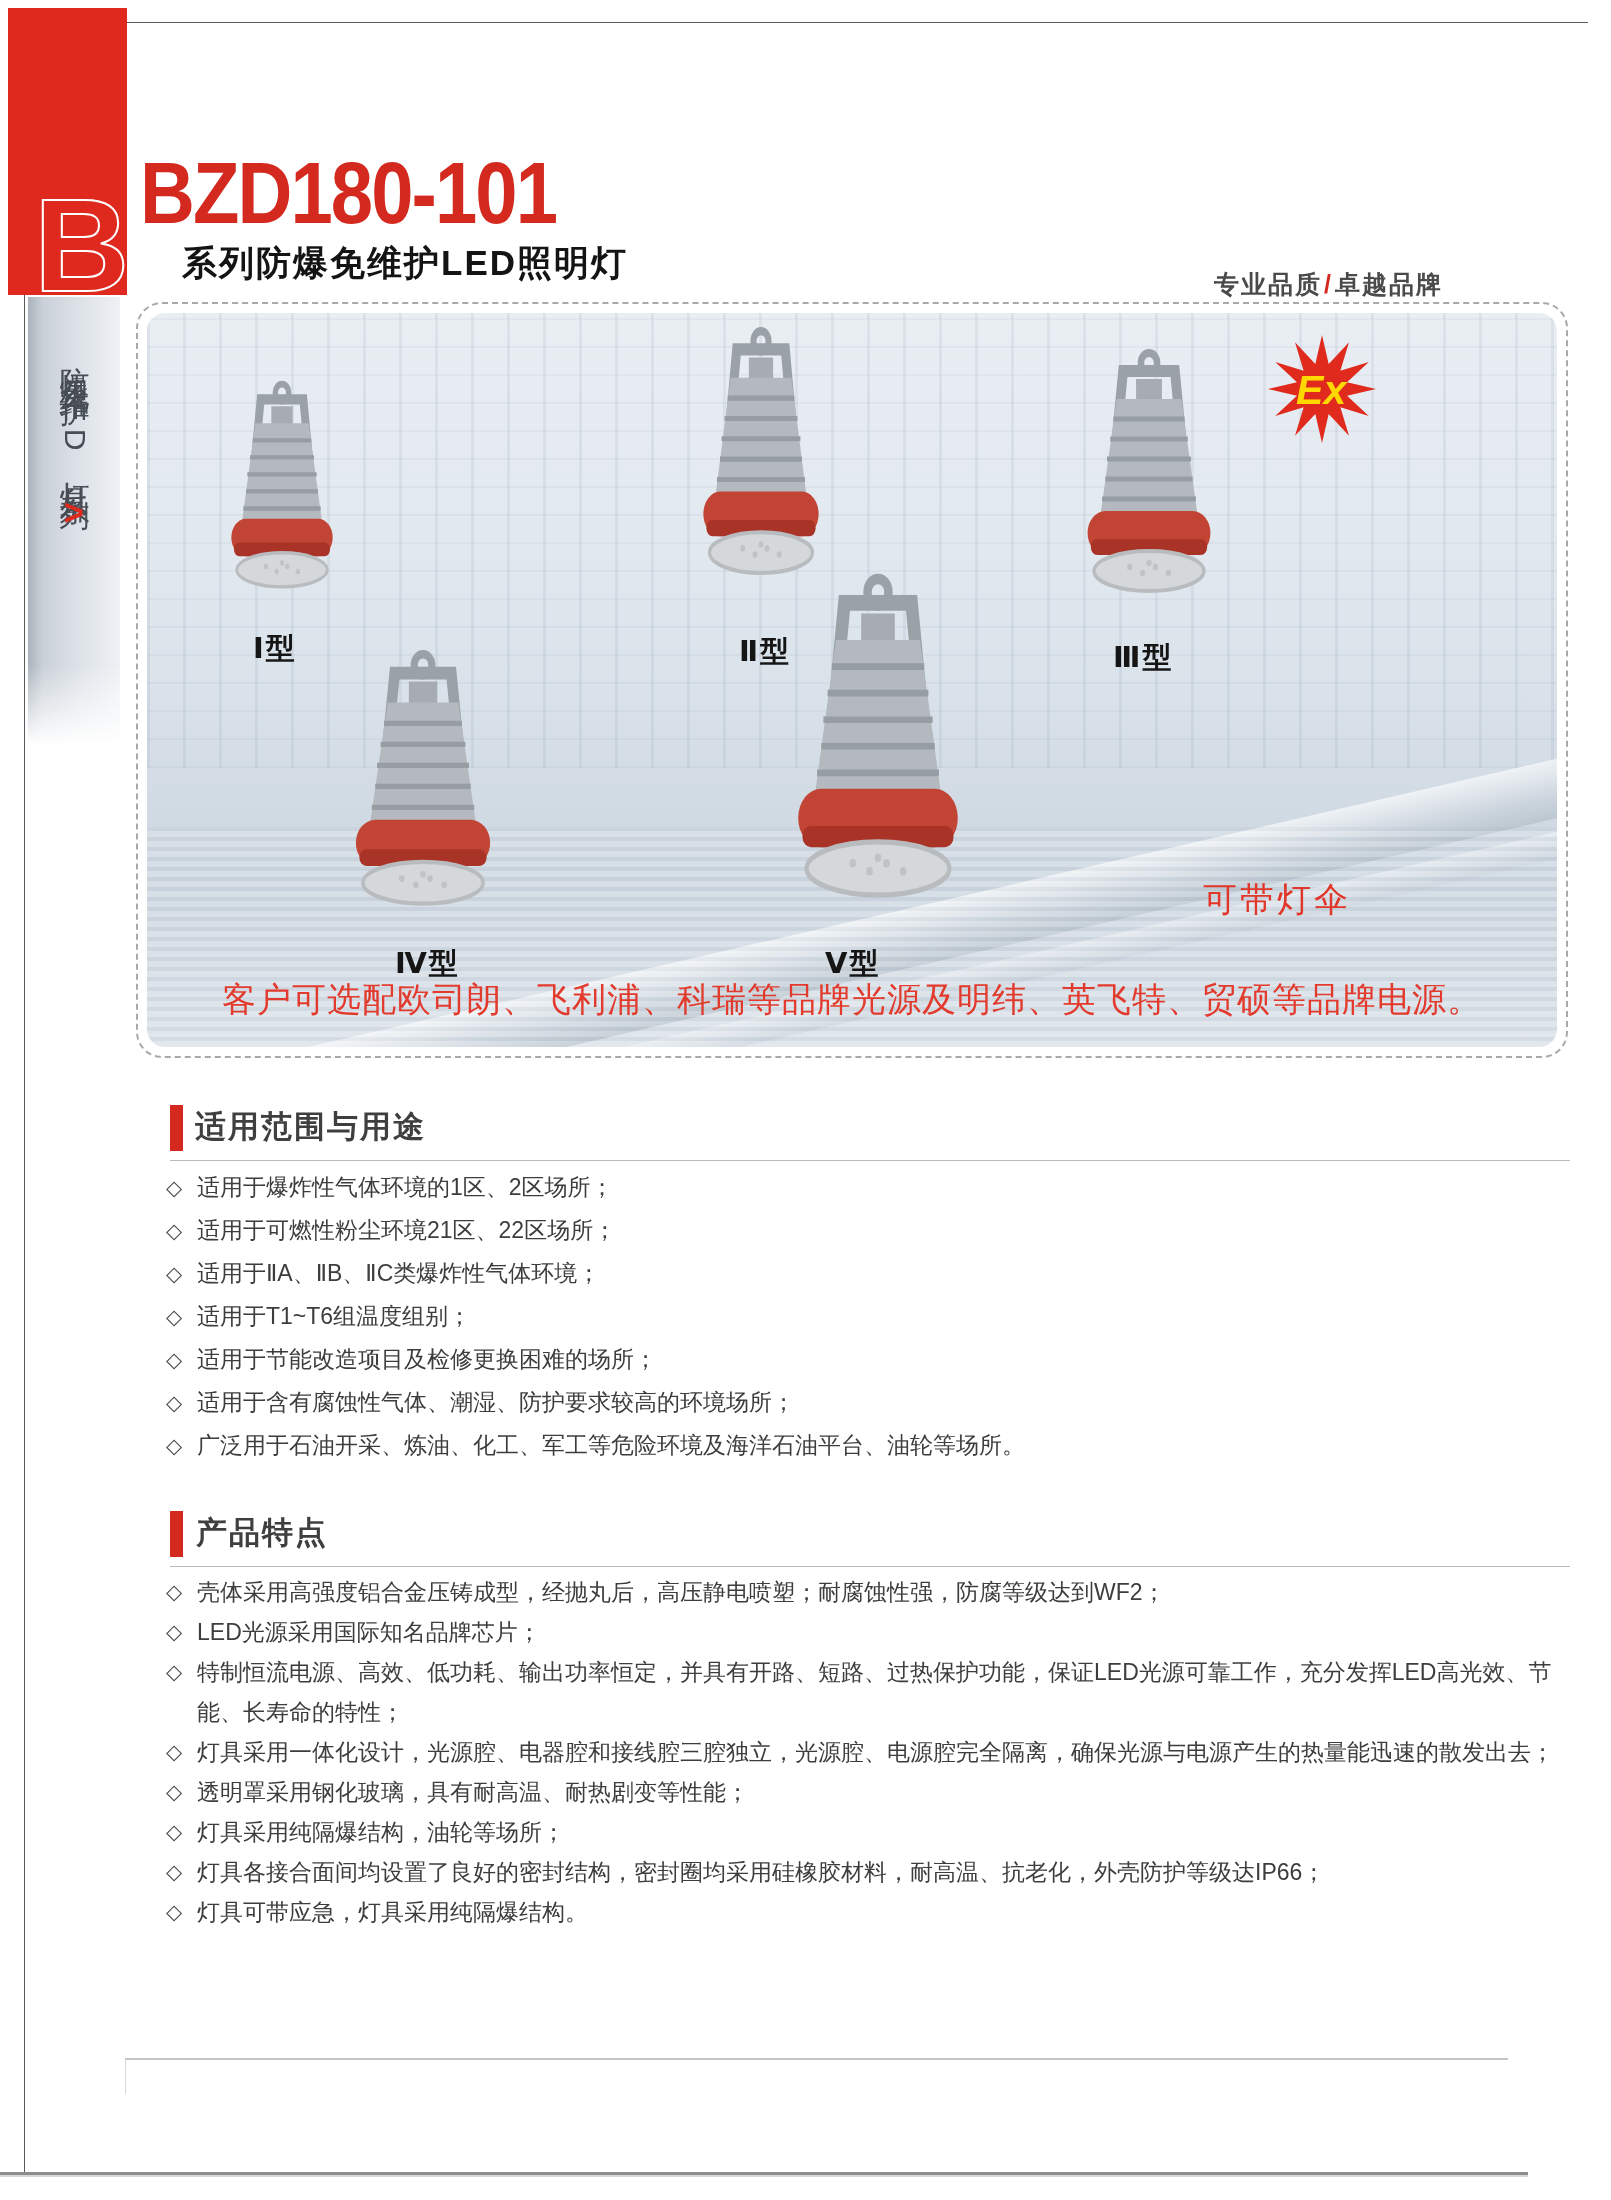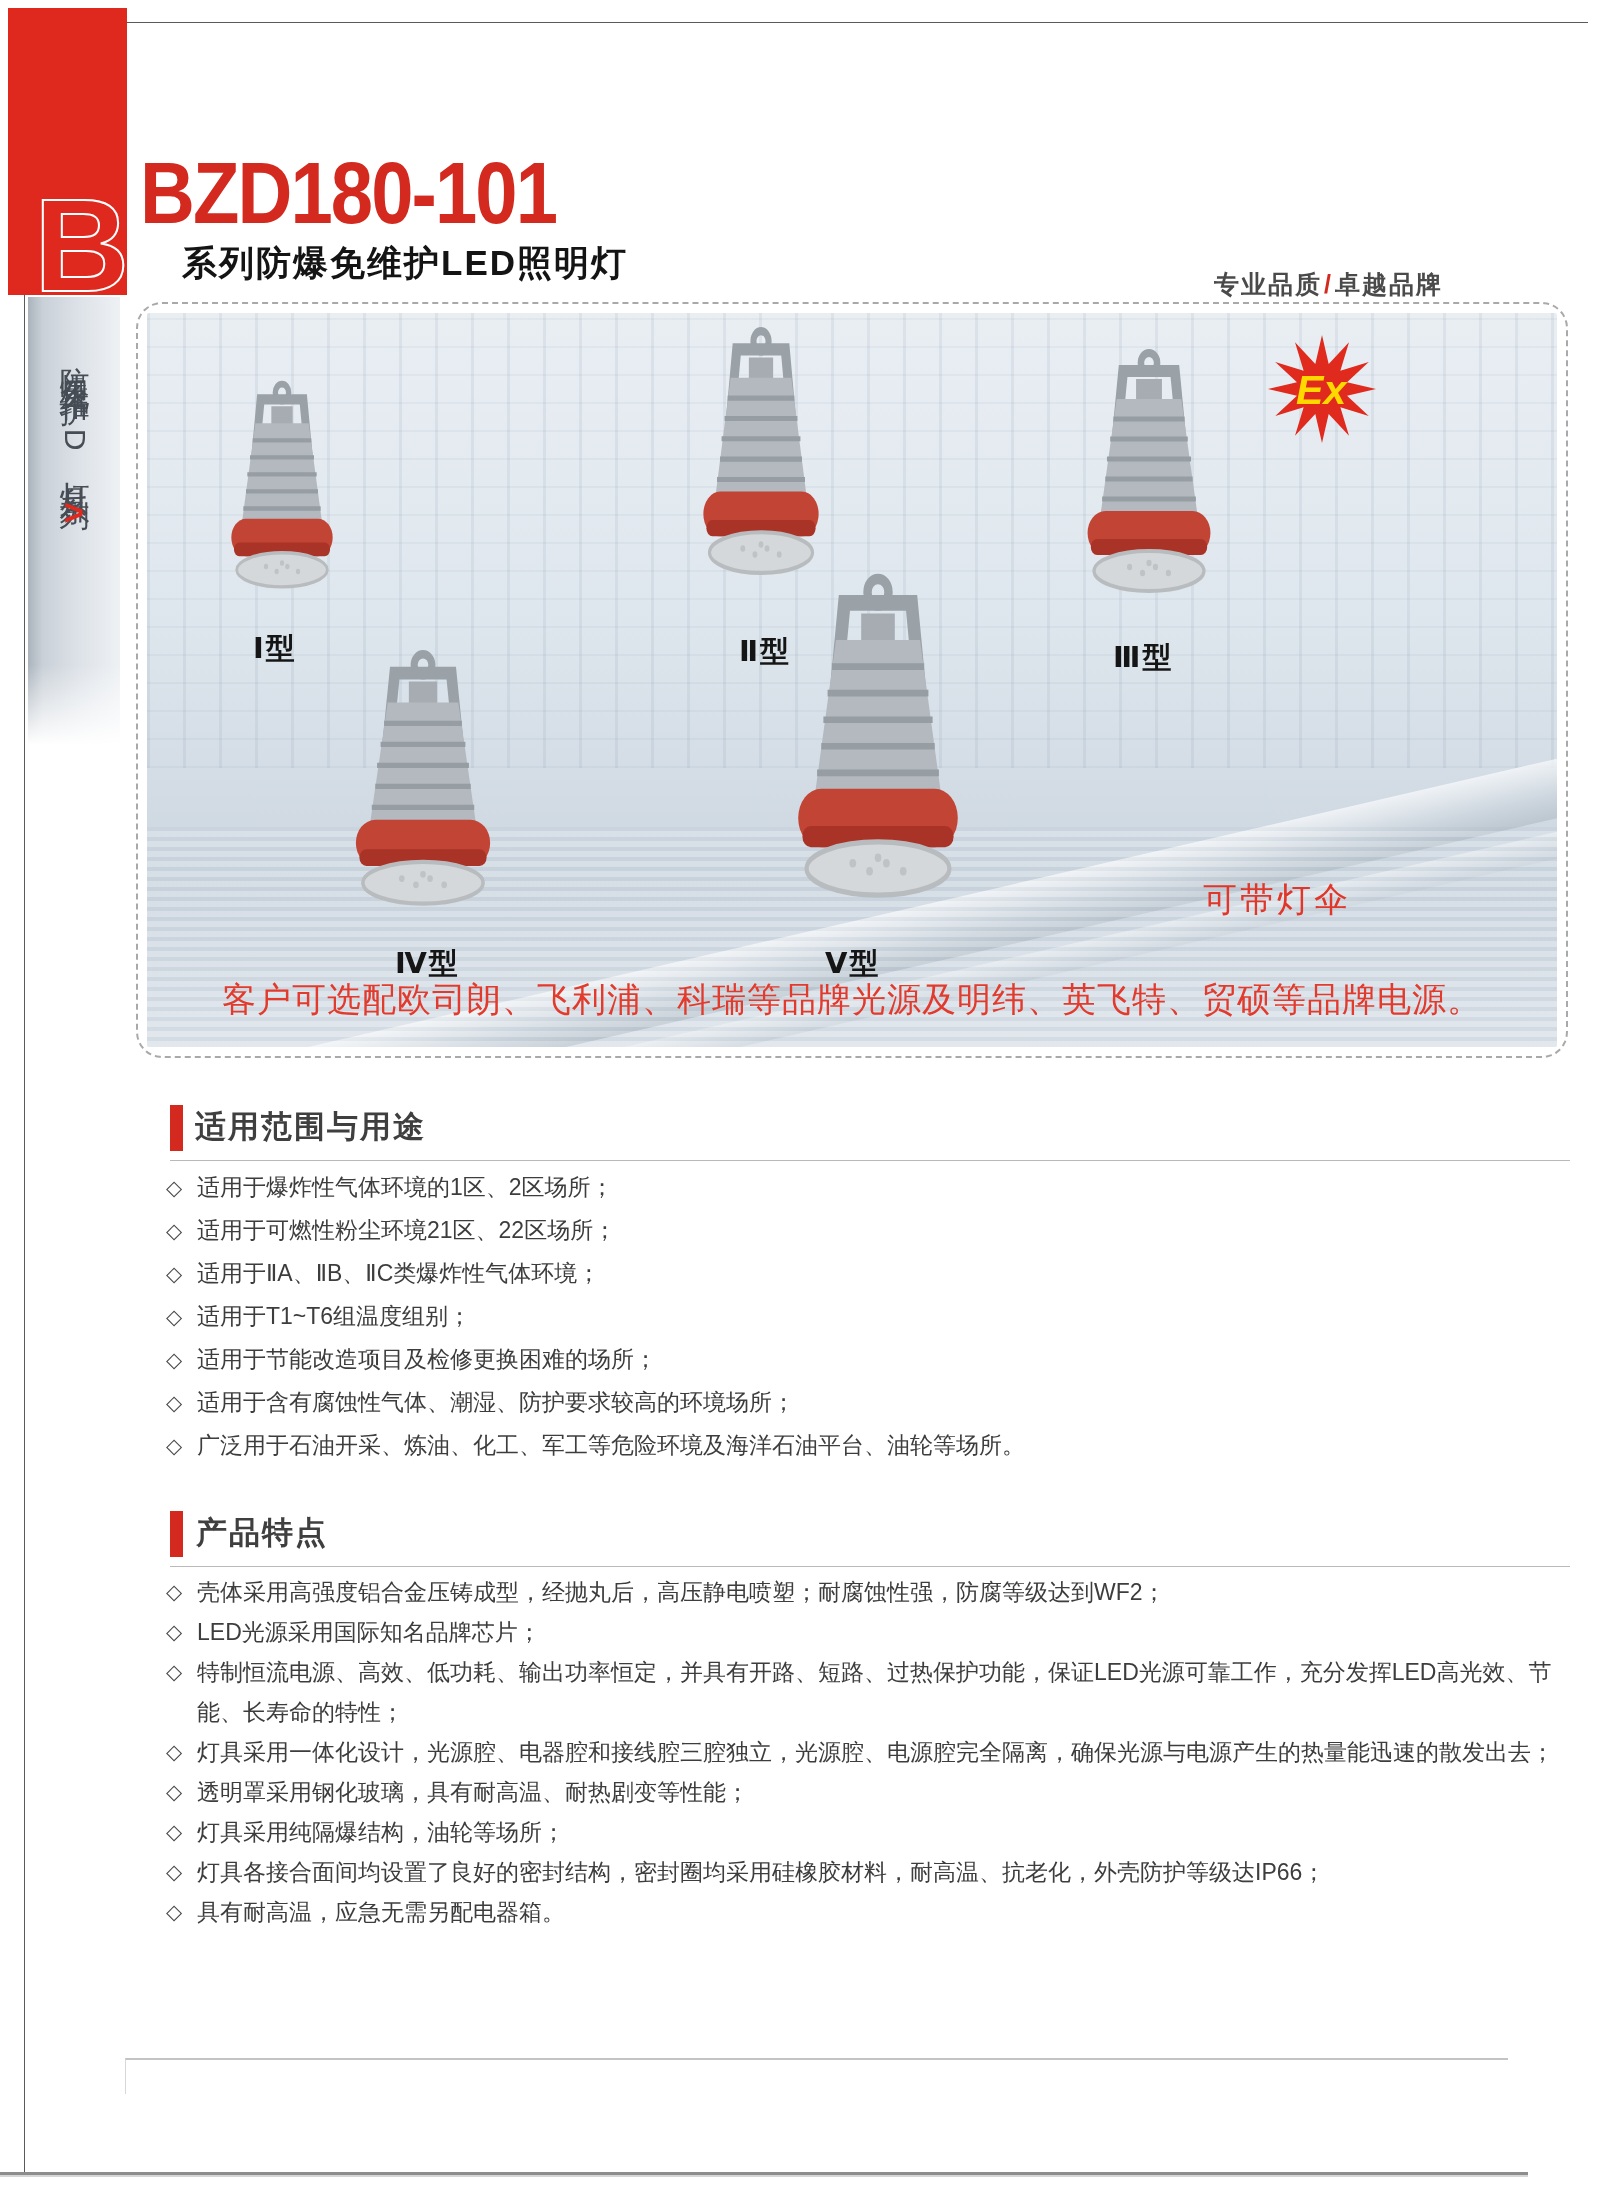--- a/index.html
+++ b/index.html
@@ -25,21 +25,21 @@
   
   .model{position:absolute;left:140px;top:143px;margin:0;font-size:80px;font-weight:bold;color:#d4291e;
     letter-spacing:-2px;transform:scale(.95,1.1);transform-origin:left top;white-space:nowrap;}
   .series{position:absolute;left:142px;top:240px;font-size:35px;font-weight:bold;color:#141414;letter-spacing:2px;margin-left:40px;}
   .tagline{position:absolute;right:168px;top:259px;font-size:25px;color:#4a4a4a;font-weight:600;letter-spacing:2px;margin-top:9px;}
   .tagline .slash{color:#d4291e;font-weight:bold;padding:0 2px;}
 
   
   .hero{position:absolute;left:136px;top:302px;width:1432px;height:756px;box-sizing:border-box;
     border:2px dashed #a9a9a9;border-radius:26px;padding:9px;}
-  .photo{position:relative;width:100%;height:100%;border-radius:2px;overflow:hidden;
+  .photo{position:relative;width:100%;height:100%;border-radius:18px;overflow:hidden;
     background:linear-gradient(180deg,#e9eef3 0%,#dfe7ee 40%,#ccd6e0 78%,#dbe2e9 100%);}
   .towers{position:absolute;left:0;right:0;top:0;height:62%;
     background:repeating-linear-gradient(90deg,rgba(120,140,160,.12) 0 3px,rgba(0,0,0,0) 3px 36px),
                repeating-linear-gradient(0deg,rgba(120,140,160,.08) 0 2px,rgba(0,0,0,0) 2px 28px);}
   .pipe{position:absolute;transform:rotate(-13deg);border-radius:30px;}
   .p1{left:-80px;top:600px;width:1650px;height:58px;opacity:.8;
     background:linear-gradient(180deg,#f6f8fa, #ccd5dd 60%, #b7c2cb);}
   .p2{left:-60px;top:668px;width:1650px;height:26px;opacity:.6;
     background:linear-gradient(180deg,#eef2f5,#c3cdd6);}
   .deck{position:absolute;left:0;right:0;bottom:0;height:30%;
@@ -173,19 +173,19 @@
   </div>
 
   <div class="blist bl2">
     <div class="li"><span class="dia">◇</span><span>壳体采用高强度铝合金压铸成型，经抛丸后，高压静电喷塑；耐腐蚀性强，防腐等级达到WF2；</span></div>
     <div class="li"><span class="dia">◇</span><span>LED光源采用国际知名品牌芯片；</span></div>
     <div class="li"><span class="dia">◇</span><span>特制恒流电源、高效、低功耗、输出功率恒定，并具有开路、短路、过热保护功能，保证LED光源可靠工作，充分发挥LED高光效、节能、长寿命的特性；</span></div>
     <div class="li"><span class="dia">◇</span><span>灯具采用一体化设计，光源腔、电器腔和接线腔三腔独立，光源腔、电源腔完全隔离，确保光源与电源产生的热量能迅速的散发出去；</span></div>
     <div class="li"><span class="dia">◇</span><span>透明罩采用钢化玻璃，具有耐高温、耐热剧变等性能；</span></div>
     <div class="li"><span class="dia">◇</span><span>灯具采用纯隔爆结构，油轮等场所；</span></div>
     <div class="li"><span class="dia">◇</span><span>灯具各接合面间均设置了良好的密封结构，密封圈均采用硅橡胶材料，耐高温、抗老化，外壳防护等级达IP66；</span></div>
-    <div class="li"><span class="dia">◇</span><span>具有耐高温，应急无需另配电器箱。</span></div>
+    <div class="li"><span class="dia">◇</span><span>灯具可带应急，灯具采用纯隔爆结构。</span></div>
   </div>
 
   <div class="table-ghost"></div>
   <div class="bottom-rule"></div>
 
 </div>
 
 </body></html>

